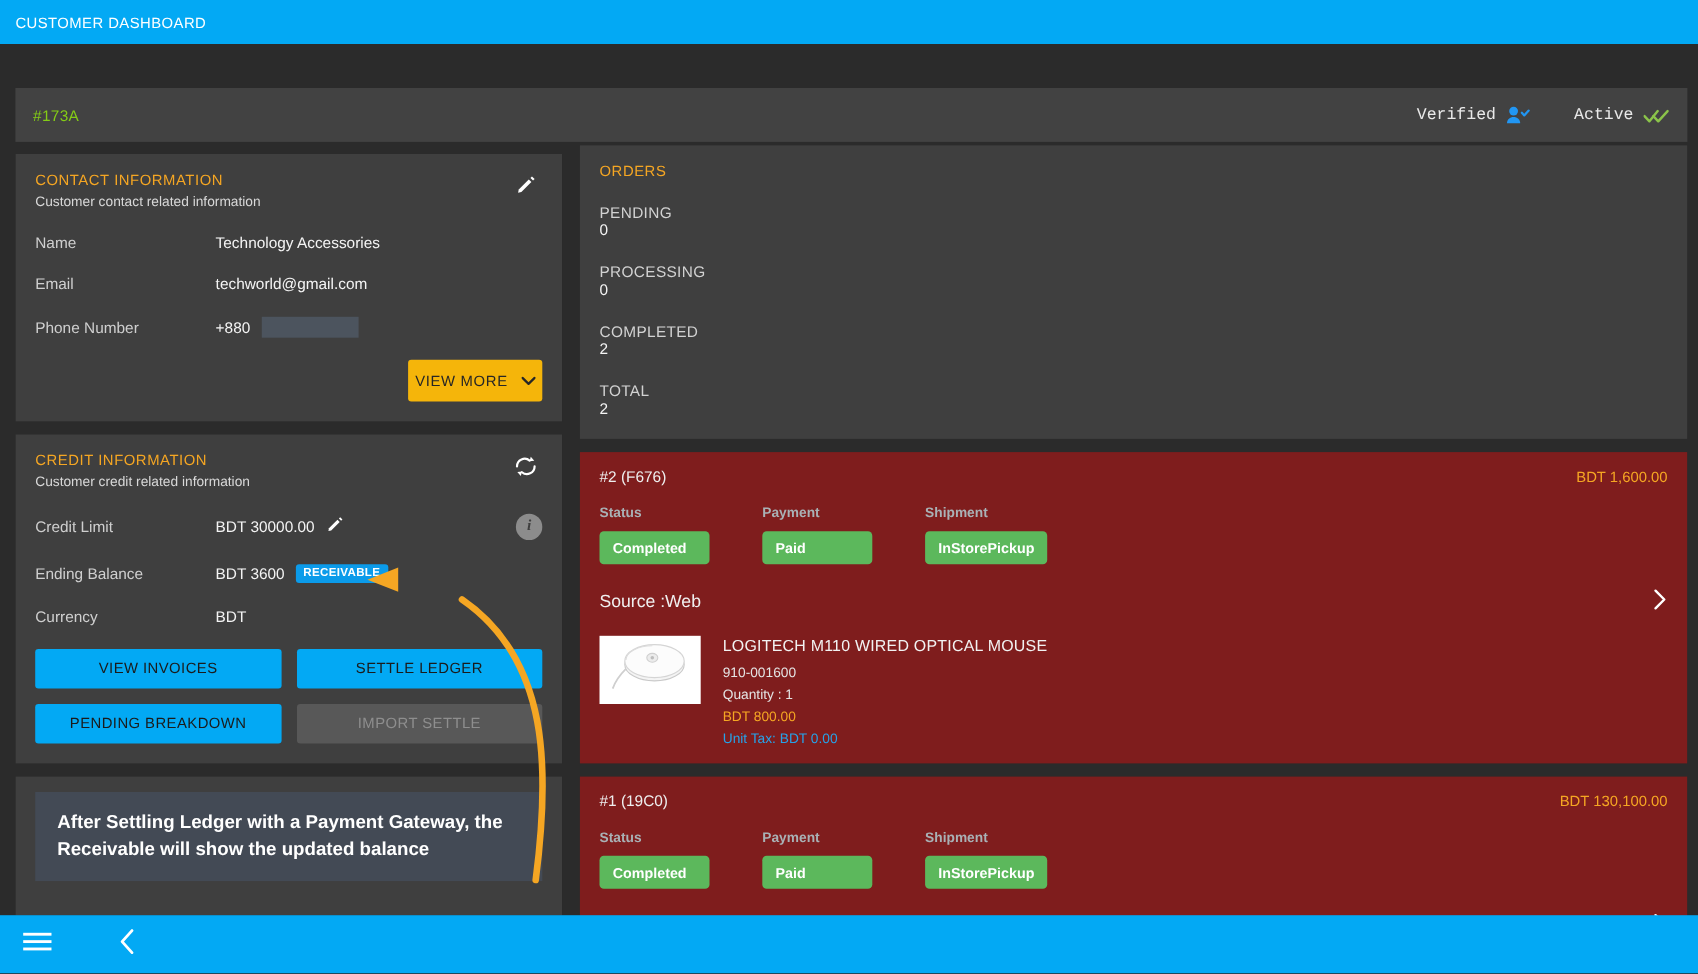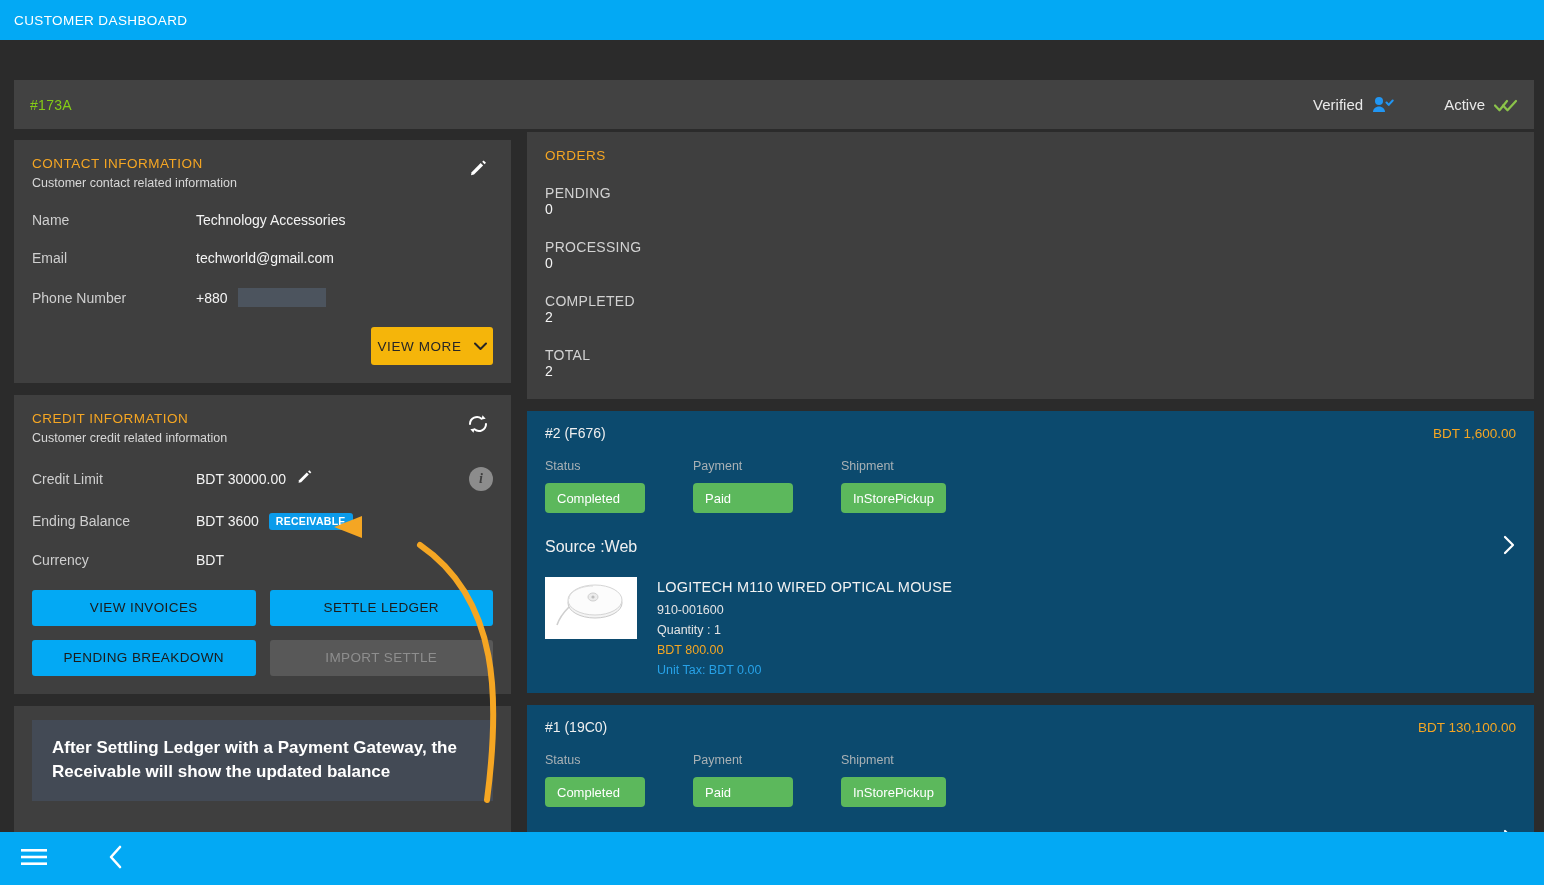--- a/index.html
+++ b/index.html
@@ -21,21 +21,21 @@
   .topbar-title {
     margin-left: 14px; font-size: 13.5px; letter-spacing: .4px; color: #ffffff;
   }
 
   
   .idbar {
     position: absolute; left: 14px; top: 80px; width: 1520px; height: 49px;
     background: #424242; display: flex; align-items: center; padding: 0 16px;
   }
   .idbar-id { font-size: 14px; color: #84cc16; letter-spacing: .3px; }
-  .idbar-right { margin-left: auto; display: flex; align-items: center; gap: 50px; }
+  .idbar-right { margin-left: auto; display: flex; align-items: center; gap: 40px; font-family: Liberation Mono, monospace; }
   .status-chip { display: flex; align-items: center; gap: 9px; font-size: 15px; color: #e9e9e9; }
   .icon-verified svg { display: block; }
   .icon-active svg { display: block; }
 
   .panel { background: #3f3f3f; padding: 16px 18px 18px 18px; margin-bottom: 12px; }
   .panel-title {
     color: #f5a623; font-size: 13.5px; letter-spacing: .5px; font-weight: 400;
     text-transform: uppercase;
   }
   .panel-sub { color: #d8d8d8; font-size: 12.5px; margin-top: 5px; }
@@ -86,26 +86,26 @@
     font-size: 17px; font-weight: bold; line-height: 1.45;
   }
   .callout-after { margin-top: 10px; color: #f5a623; font-size: 13px; overflow: hidden; height: 6px; }
 
   
   .orders-summary { background: #3f3f3f; padding: 16px 18px 20px 18px; margin-bottom: 12px; }
   .orders-row { display: flex; font-size: 14px; margin-top: 22px; flex-direction: column; }
   .orders-label { width: 340px; color: #d2d2d2; letter-spacing: .3px; }
   .orders-value { color: #f4f4f4; }
 
-  .order-card { background: #0c4a6e; padding: 14px 18px 16px 18px; margin-bottom: 12px; }
+  .order-card { background: #7f1d1d; padding: 14px 18px 16px 18px; margin-bottom: 12px; }
   .order-top { display: flex; align-items: center; }
   .order-num { font-size: 14px; color: #efefef; }
   .order-amt { margin-left: auto; font-size: 13.5px; color: #f5a623; }
   .order-cols { display: flex; gap: 28px; margin-top: 18px; }
-  .order-col { width: 120px; }
+  .order-col { width: 120px; font-weight: bold; }
   .order-col-label { font-size: 12.5px; color: #a9b1b5; }
   .status-pill {
     margin-top: 10px; background: #5cb85c; color: #ffffff; font-size: 13px;
     height: 30px; border-radius: 4px; display: flex; align-items: center;
     padding: 0 12px; width: fit-content; min-width: 100px;
   }
   .order-source {
     display: flex; align-items: center; margin-top: 22px;
     font-size: 16px; color: #f0f0f0;
   }

